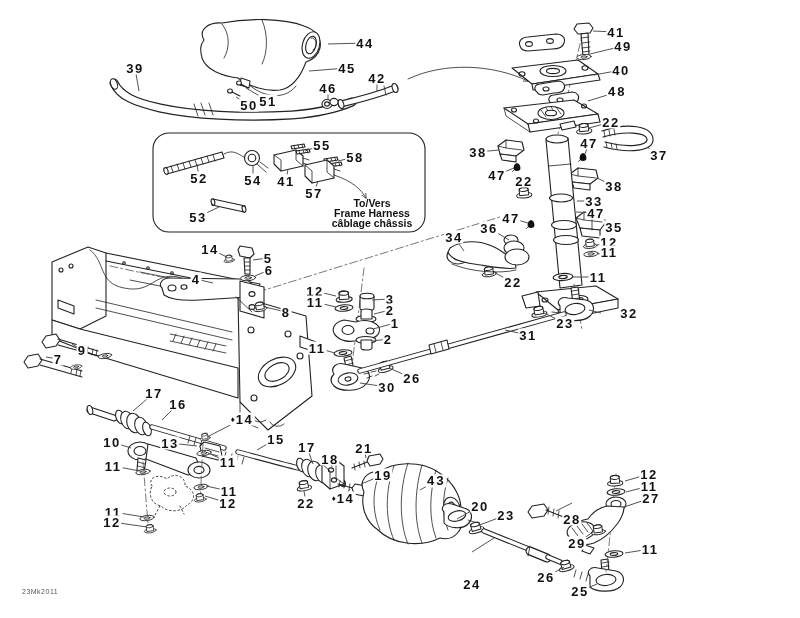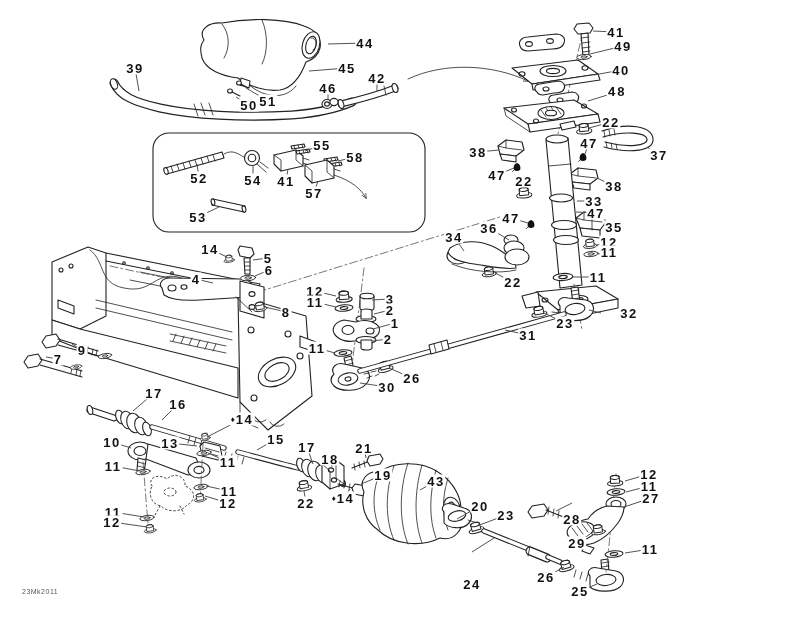--- a/index.html
+++ b/index.html
@@ -548,36 +548,41 @@
       <span class="callout" style="left: 228px; top: 503px;">12</span>
       <span class="callout" style="left: 113px; top: 512px;">11</span>
       <span class="callout" style="left: 112px; top: 522px;">12</span>
       <span class="callout" style="left: 276px; top: 439px;">15</span>
       <span class="callout" style="left: 307px; top: 447px;">17</span>
       <span class="callout" style="left: 330px; top: 459px;">18</span>
       <span class="callout" style="left: 364px; top: 448px;">21</span>
       <span class="callout" style="left: 383px; top: 475px;">19</span>
       <span class="callout" style="left: 306px; top: 503px;">22</span>
       <span class="callout" style="left: 343px; top: 498px;"><span class="flag">♦</span>14</span>
-      <span class="callout" style="left: 436px; top: 481px;">43</span>
+      <span class="callout" style="left: 436px; top: 481px; font-family: Liberation Mono, monospace;">43</span>
       <span class="callout" style="left: 480px; top: 506px;">20</span>
       <span class="callout" style="left: 506px; top: 515px;">23</span>
       <span class="callout" style="left: 472px; top: 584px;">24</span>
       <span class="callout" style="left: 546px; top: 577px;">26</span>
       <span class="callout" style="left: 580px; top: 591px;">25</span>
       <span class="callout" style="left: 572px; top: 519px;">28</span>
       <span class="callout" style="left: 577px; top: 543px;">29</span>
       <span class="callout" style="left: 651px; top: 498px;">27</span>
       <span class="callout" style="left: 649px; top: 474px;">12</span>
       <span class="callout" style="left: 649px; top: 486px;">11</span>
       <span class="callout" style="left: 650px; top: 549px;">11</span>
       <span class="callout" style="left: 199px; top: 178px;">52</span>
       <span class="callout" style="left: 253px; top: 180px;">54</span>
       <span class="callout" style="left: 286px; top: 181px;">41</span>
       <span class="callout" style="left: 322px; top: 145px;">55</span>
       <span class="callout" style="left: 355px; top: 157px; text-align: right;">58</span>
       <span class="callout" style="left: 314px; top: 193px;">57</span>
       <span class="callout" style="left: 198px; top: 217px;">53</span>
     </div>
 
+  <div class="inset-note">
+    <span>To/Vers</span>
+    <span>Frame Harness</span>
+    <span>câblage châssis</span>
+  </div>
 
   <div class="footer-code">23Mk2011</div>
 </div>
 
 </body></html>

